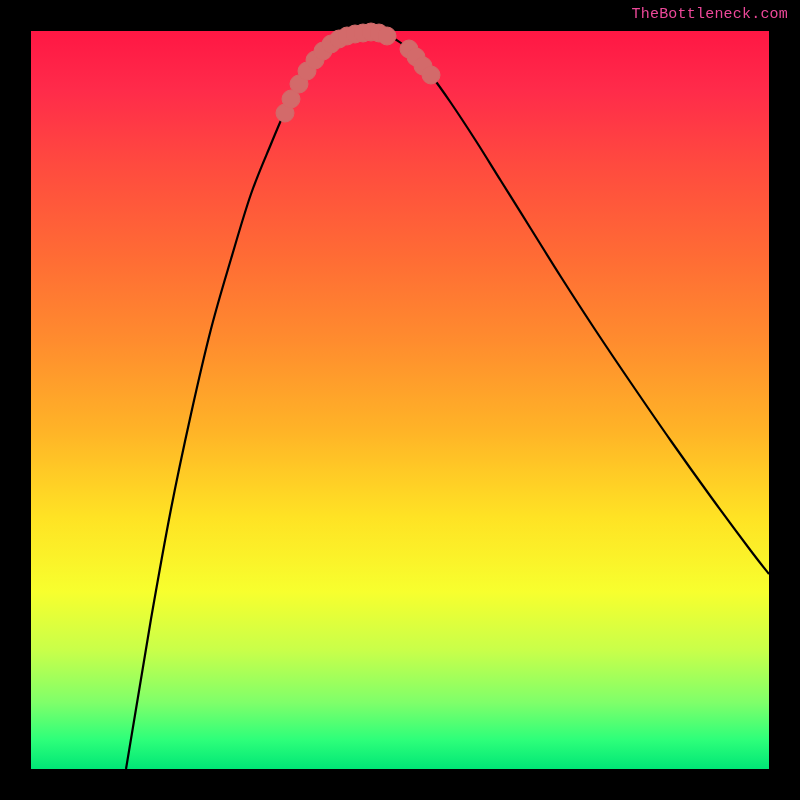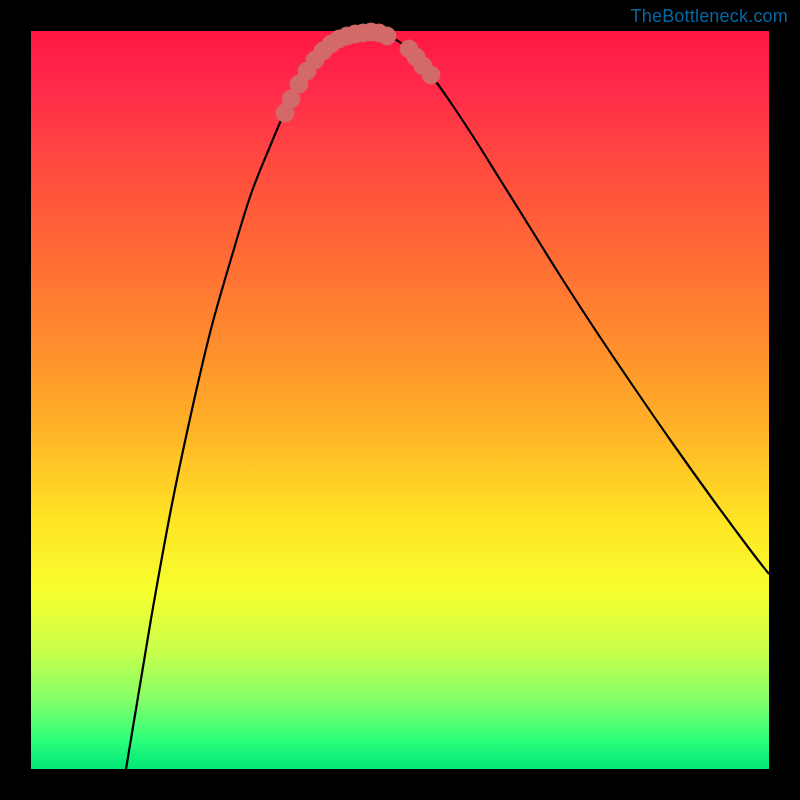--- a/index.html
+++ b/index.html
@@ -45,25 +45,26 @@
     left: 0;
     top: 0;
     width: 738px;
     height: 738px;
     overflow: visible;
   }
   .watermark {
     position: absolute;
     top: 6px;
     right: 12px;
-    color: #0369a1;
-    font-size: 18px;
+    color: #ec4899;
+    font-size: 15px;
     font-weight: 500;
     letter-spacing: 0.2px;
     user-select: none;
+    font-family: Liberation Mono, monospace;
   }
 </style>
 </head>
 <body>
 
 <div class="stage">
   <div class="watermark">TheBottleneck.com</div>
 
   <div class="plot-area">
     <svg class="curve-svg" viewBox="0 0 738 738" preserveAspectRatio="none">

